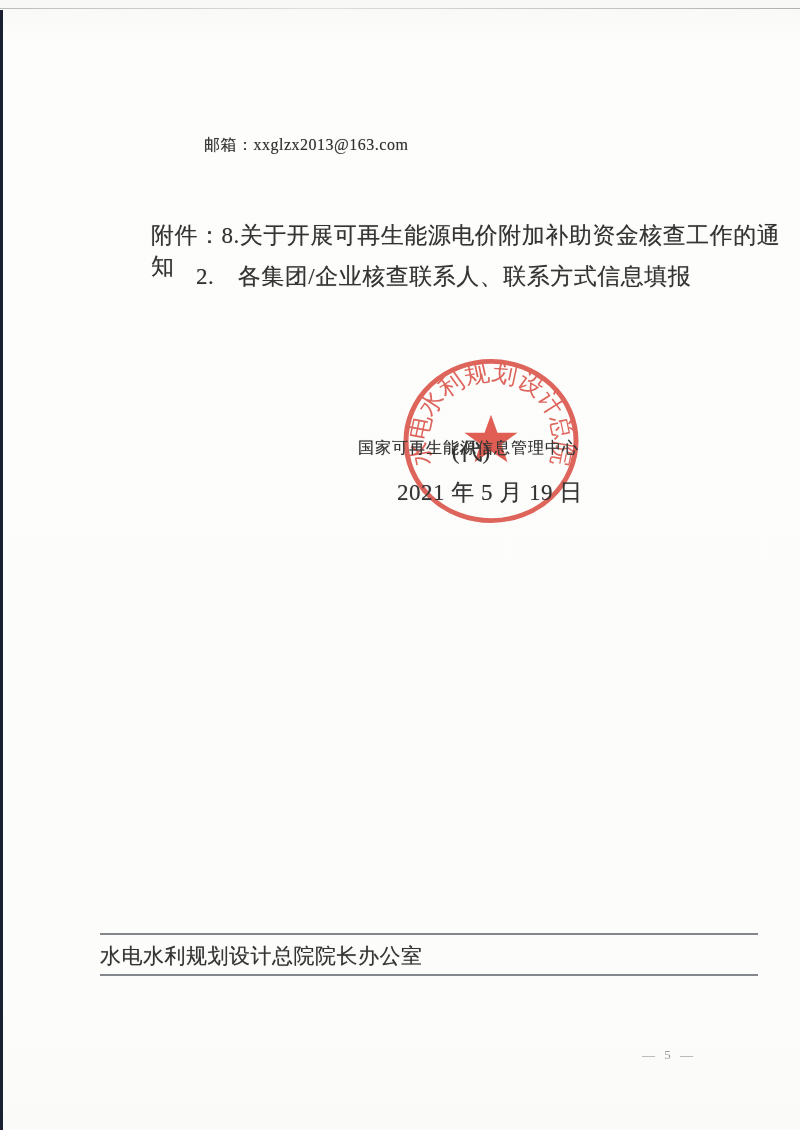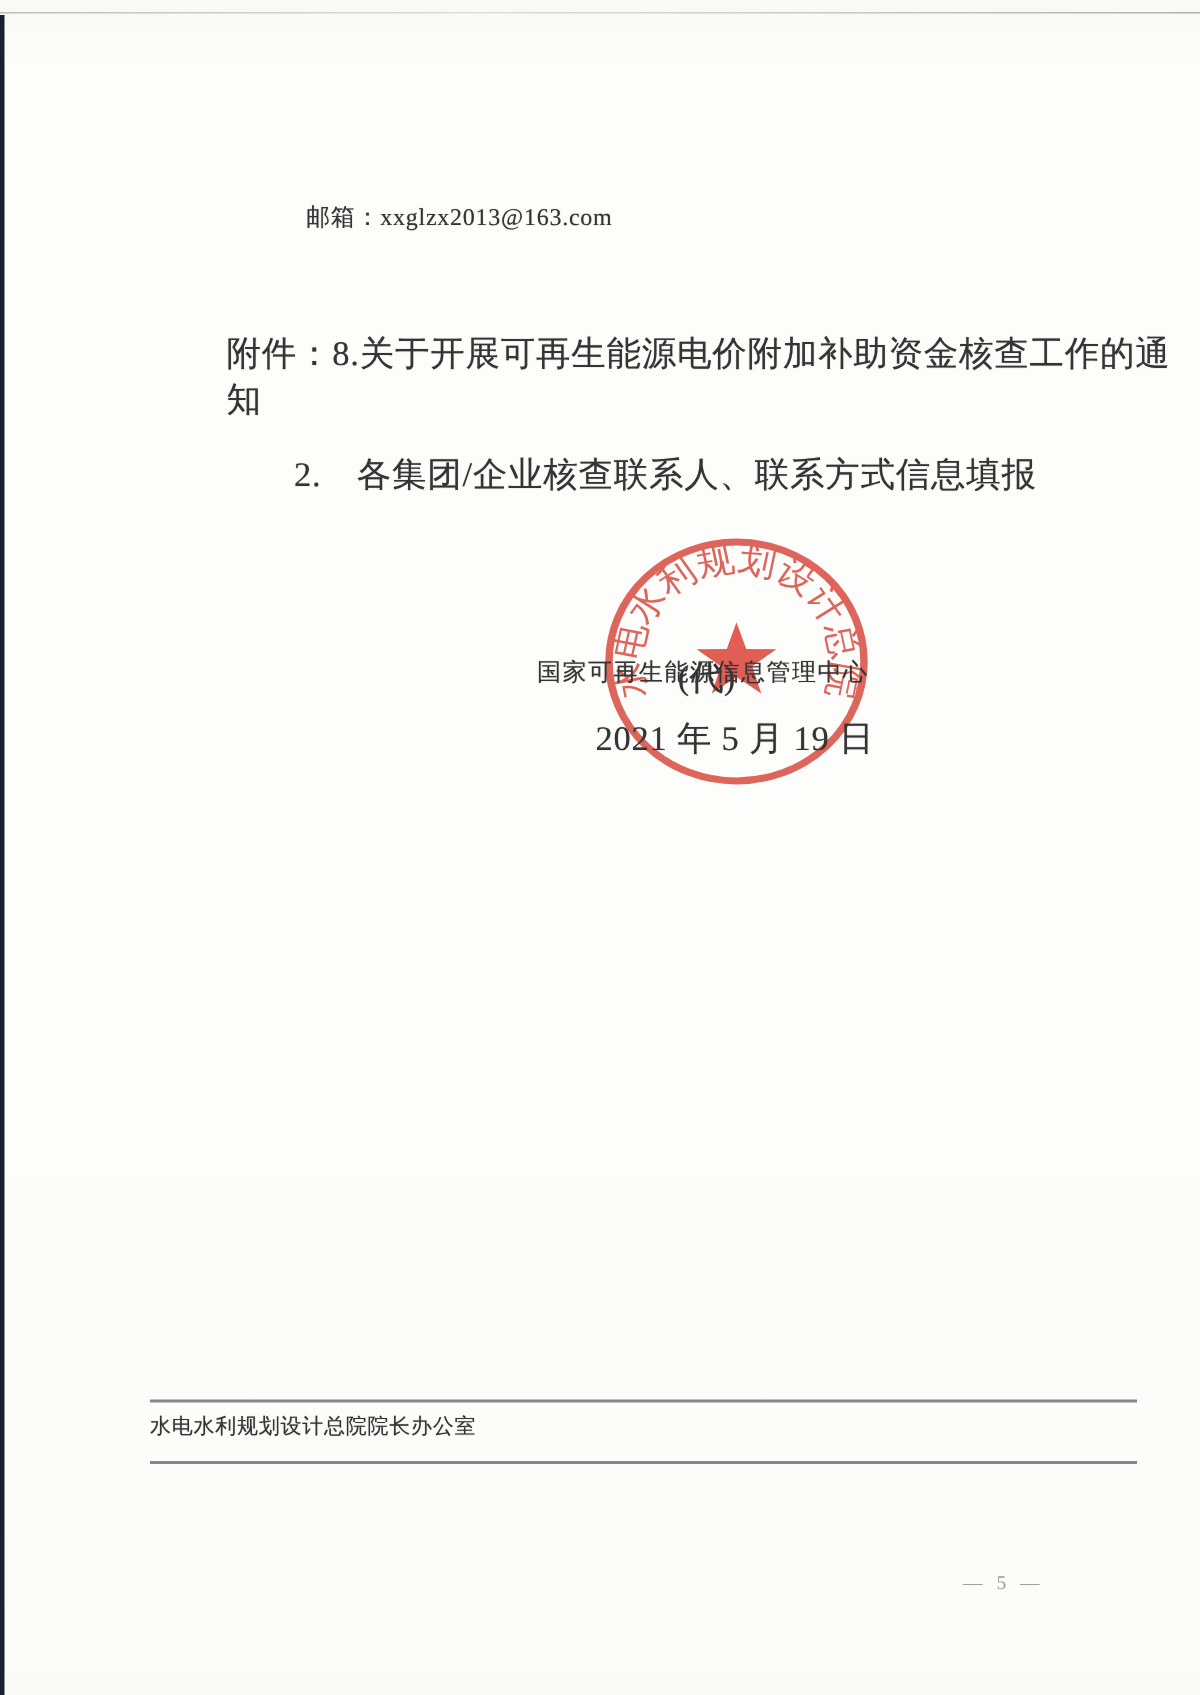--- a/index.html
+++ b/index.html
@@ -18,41 +18,41 @@
     position: absolute; left: 0; top: 10px; width: 3px; height: 1120px;
     background: #1a2030;
   }
   #scan-top-line {
     position: absolute; left: 0; top: 8px; width: 800px; height: 1px;
     background: linear-gradient(90deg, rgba(140,140,140,.55), rgba(170,170,170,.35) 40%, rgba(130,130,130,.6));
   }
 
   #email-line   { left: 172px; top: 135px; font-size: 16px; letter-spacing: .5px; margin-left: 32px; }
   #attach-line1 { left: 151px; top: 220px; font-size: 23px; letter-spacing: .5px; }
-  #attach-line2 { left: 196px; top: 261px; font-size: 23px; letter-spacing: .5px; margin-top: 40px; }
+  #attach-line2 { left: 196px; top: 261px; font-size: 23px; letter-spacing: .5px; }
 
   #org-name  { left: 358px; top: 394px; font-size: 16px; letter-spacing: 1px; z-index: 3; margin-top: 44px; }
   #proxy-mark{ left: 436px; top: 436px; width: 70px; text-align: center; font-size: 23px; z-index: 3; }
   #sign-date { left: 397px; top: 477px; font-size: 23px; letter-spacing: .5px; z-index: 3; }
 
   #official-seal {
     left: 396px; top: 352px; width: 190px; height: 178px;
     z-index: 2; opacity: .85; filter: blur(0.3px);
   }
 
   .footer-rule {
     left: 100px; width: 658px; height: 2px;
     background: #83878c;
   }
   #footer-rule-top    { top: 933px; }
   #footer-rule-bottom { top: 974px; }
   #footer-row {
     left: 100px; top: 942px; width: 658px;
     display: flex; justify-content: space-between; align-items: center;
-    font-size: 14px; letter-spacing: .5px; font-family: Liberation Mono, monospace;
+    font-size: 21px; letter-spacing: .5px; font-family: Liberation Mono, monospace;
   }
   #page-number {
     left: 642px; top: 1047px;
     font-size: 13px; color: #9a9a9a; letter-spacing: 3px;
   }
 </style>
 </head>
 <body>
 
 <div id="scan-left-edge"></div>

